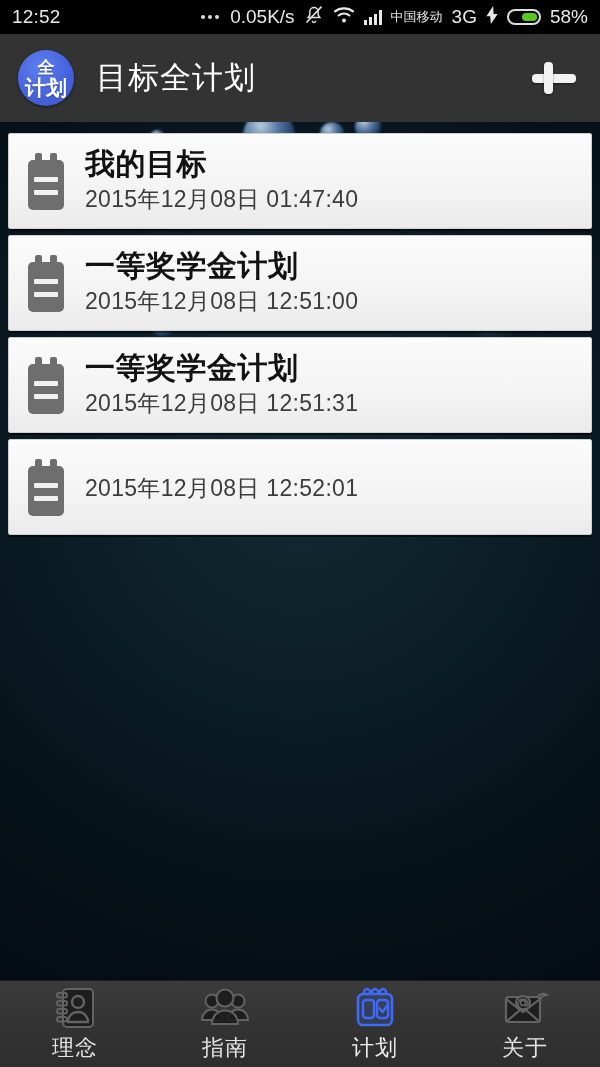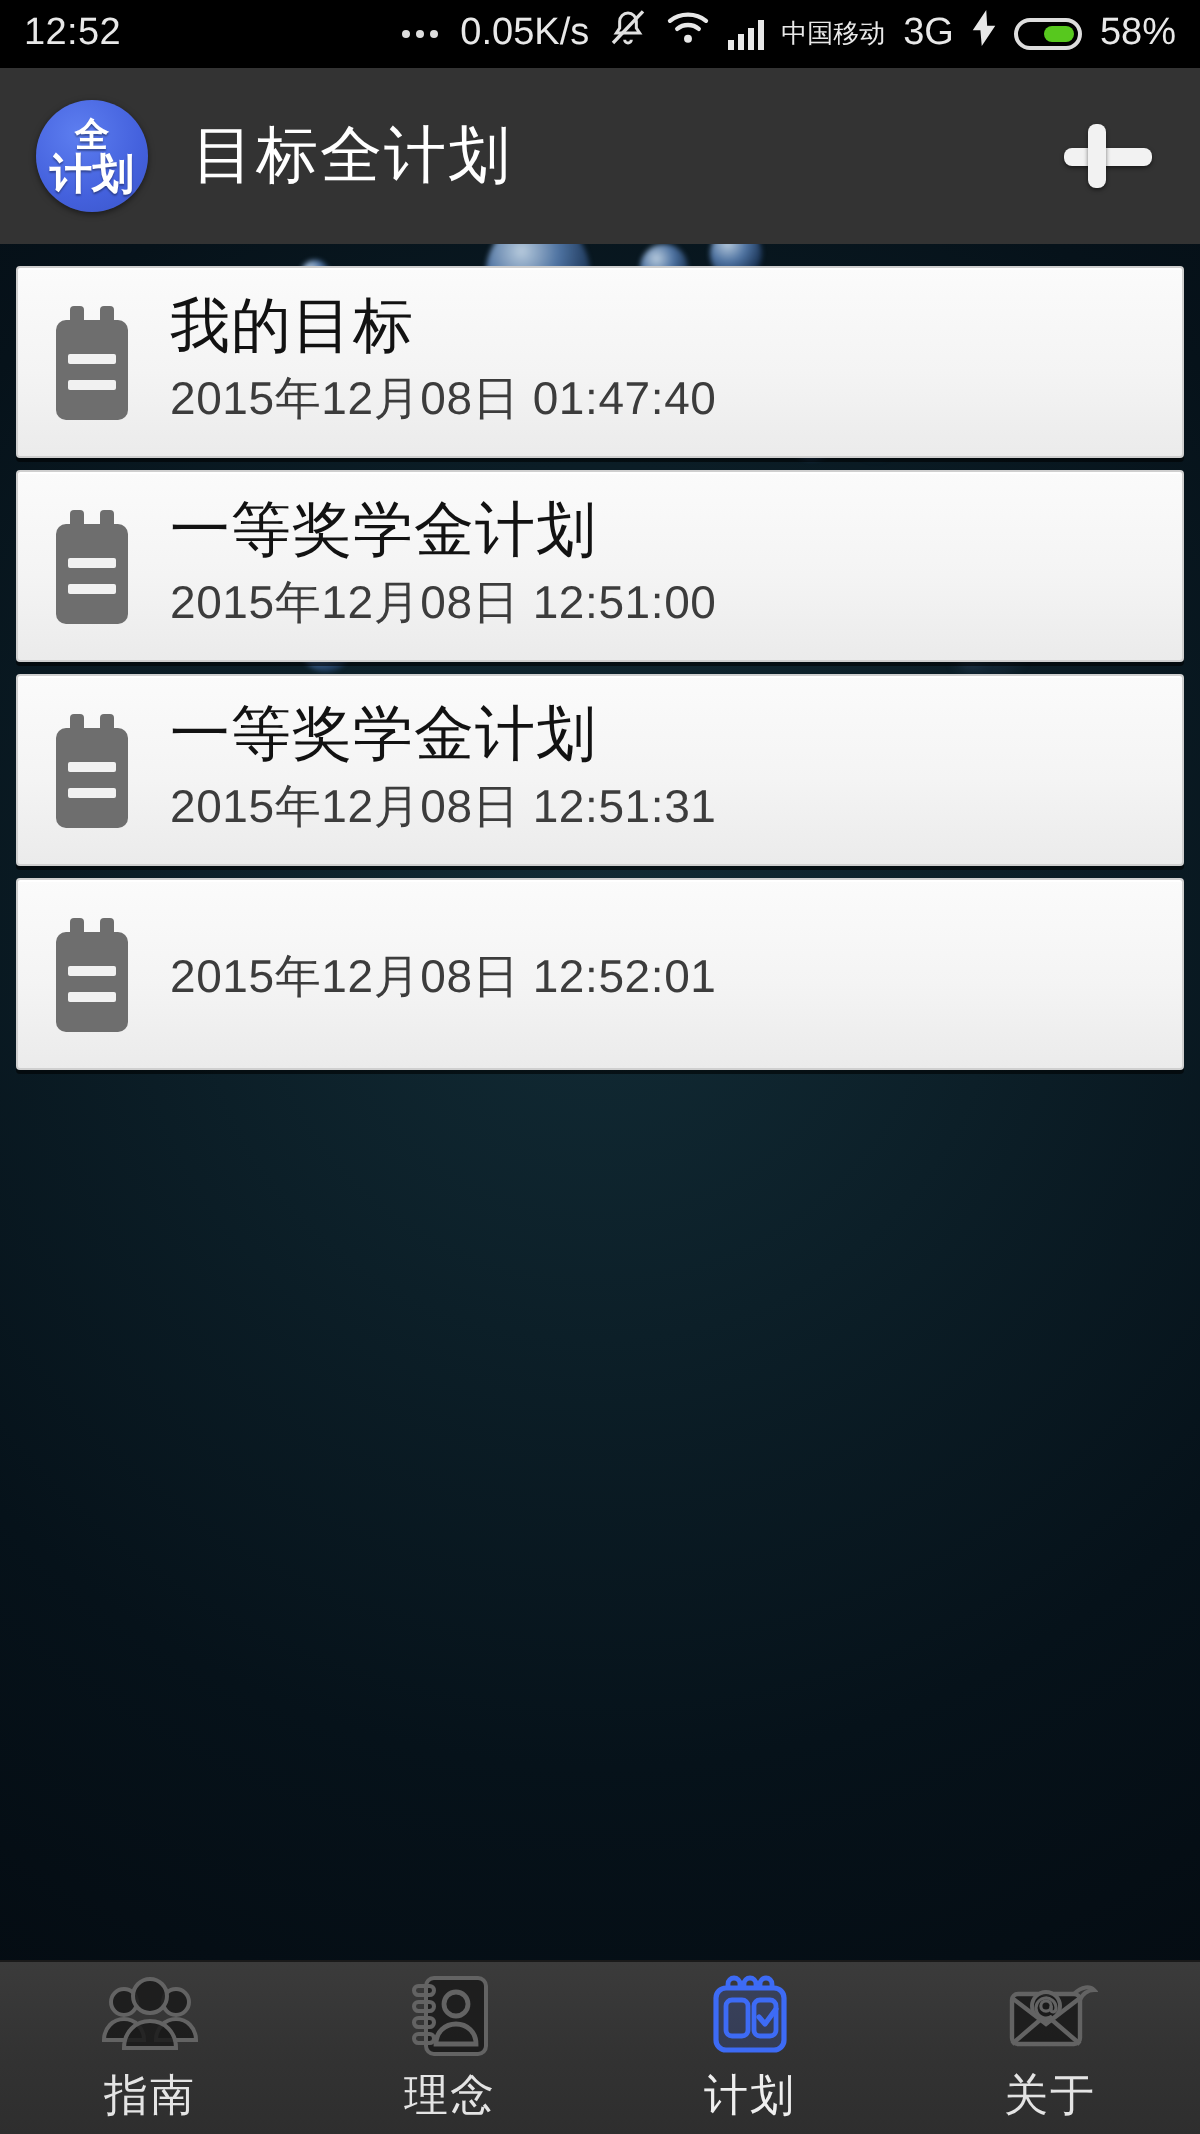--- a/index.html
+++ b/index.html
@@ -109,21 +109,21 @@
     position:absolute; top:1px; width:7px; height:11px; background:#6e6e6e; border-radius:2px;
   }
   .clip-icon .tab-l { left:12px; }
   .clip-icon .tab-r { left:27px; }
   .clip-icon .ln {
     position:absolute; left:11px; height:5px; background:#f1f1f1; border-radius:1px;
   }
   .clip-icon .ln1 { top:25px; width:24px; }
   .clip-icon .ln2 { top:38px; width:24px; }
   .plan-text { display:flex; flex-direction:column; justify-content:center; min-width:0; }
-  .plan-title { font-size:30px; color:#121212; line-height:1.15; letter-spacing:0.5px; }
+  .plan-title { font-size:30px; color:#121212; line-height:1.15; letter-spacing:0.5px;font-weight:bold; }
   .plan-date  { font-size:23px; color:#3c3c3c; line-height:1.3; margin-top:3px; letter-spacing:0.3px; }
 
   
   #bottom-nav {
     position:absolute; left:0; bottom:0; width:600px; height:87px;
     background:linear-gradient(180deg,#3b3b3b 0%,#333333 50%,#2e2e2e 100%);
     border-top:1px solid #1a1a1a;
     display:flex;
   }
   .nav-tab {
@@ -273,43 +273,43 @@
         <div class="plan-text">
           <span class="plan-date">2015年12月08日 12:52:01</span>
         </div>
       </div>
     </div>
 
   <div id="bottom-nav">
       <div class="nav-tab">
         <span class="nav-ico">
           <svg viewBox="0 0 48 44">
-            <circle cx="11" cy="15" r="6.5" fill="rgba(26,26,26,0.85)" stroke="#636363" stroke-width="2"></circle>
-            <path d="M1 34c0-6 4.5-10.5 10-10.5S21 28 21 34z" fill="rgba(26,26,26,0.85)" stroke="#636363" stroke-width="2"></path>
-            <circle cx="37" cy="15" r="6.5" fill="rgba(26,26,26,0.85)" stroke="#636363" stroke-width="2"></circle>
-            <path d="M27 34c0-6 4.5-10.5 10-10.5S47 28 47 34z" fill="rgba(26,26,26,0.85)" stroke="#636363" stroke-width="2"></path>
-            <circle cx="24" cy="12" r="8.5" fill="rgba(26,26,26,0.85)" stroke="#636363" stroke-width="2"></circle>
-            <path d="M11 38c0-8 5.8-13.5 13-13.5S37 30 37 38z" fill="rgba(26,26,26,0.85)" stroke="#636363" stroke-width="2"></path>
-          </svg>
-        </span>
-        <span class="nav-label">指南</span>
-      </div>
-      <div class="nav-tab">
-        <span class="nav-ico">
-          <svg viewBox="0 0 48 44">
             <rect x="12" y="3" width="30" height="38" rx="4" fill="rgba(26,26,26,0.85)" stroke="#636363" stroke-width="2"></rect>
             <circle cx="27" cy="16" r="6" fill="none" stroke="#636363" stroke-width="2.4"></circle>
             <path d="M17 36c0-6 4.5-10 10-10s10 4 10 10z" fill="none" stroke="#636363" stroke-width="2.4"></path>
             <rect x="6" y="7" width="10" height="4.5" rx="2.2" fill="none" stroke="#636363" stroke-width="2"></rect>
             <rect x="6" y="15" width="10" height="4.5" rx="2.2" fill="none" stroke="#636363" stroke-width="2"></rect>
             <rect x="6" y="23" width="10" height="4.5" rx="2.2" fill="none" stroke="#636363" stroke-width="2"></rect>
             <rect x="6" y="31" width="10" height="4.5" rx="2.2" fill="none" stroke="#636363" stroke-width="2"></rect>
           </svg>
         </span>
         <span class="nav-label">理念</span>
+      </div>
+      <div class="nav-tab">
+        <span class="nav-ico">
+          <svg viewBox="0 0 48 44">
+            <circle cx="11" cy="15" r="6.5" fill="rgba(26,26,26,0.85)" stroke="#636363" stroke-width="2"></circle>
+            <path d="M1 34c0-6 4.5-10.5 10-10.5S21 28 21 34z" fill="rgba(26,26,26,0.85)" stroke="#636363" stroke-width="2"></path>
+            <circle cx="37" cy="15" r="6.5" fill="rgba(26,26,26,0.85)" stroke="#636363" stroke-width="2"></circle>
+            <path d="M27 34c0-6 4.5-10.5 10-10.5S47 28 47 34z" fill="rgba(26,26,26,0.85)" stroke="#636363" stroke-width="2"></path>
+            <circle cx="24" cy="12" r="8.5" fill="rgba(26,26,26,0.85)" stroke="#636363" stroke-width="2"></circle>
+            <path d="M11 38c0-8 5.8-13.5 13-13.5S37 30 37 38z" fill="rgba(26,26,26,0.85)" stroke="#636363" stroke-width="2"></path>
+          </svg>
+        </span>
+        <span class="nav-label">指南</span>
       </div>
       <div class="nav-tab active">
         <span class="nav-ico">
           <svg viewBox="0 0 48 44">
             <path d="M13 8v-2a3 3 0 1 1 6 0v2M21 8v-2a3 3 0 1 1 6 0v2M29 8v-2a3 3 0 1 1 6 0v2" fill="none" stroke="#3d6bf5" stroke-width="2.4"></path>
             <rect x="7" y="8" width="34" height="31" rx="5" fill="rgba(61,107,245,0.18)" stroke="#3d6bf5" stroke-width="2.6"></rect>
             <rect x="12" y="14" width="11" height="18" rx="3" fill="none" stroke="#3d6bf5" stroke-width="2.4"></rect>
             <rect x="26" y="14" width="11" height="18" rx="3" fill="none" stroke="#3d6bf5" stroke-width="2.4"></rect>
             <path d="M28.5 22.5l3 3.5 5.5-7.5" fill="none" stroke="#3d6bf5" stroke-width="2.6" stroke-linecap="round" stroke-linejoin="round"></path>
           </svg>

